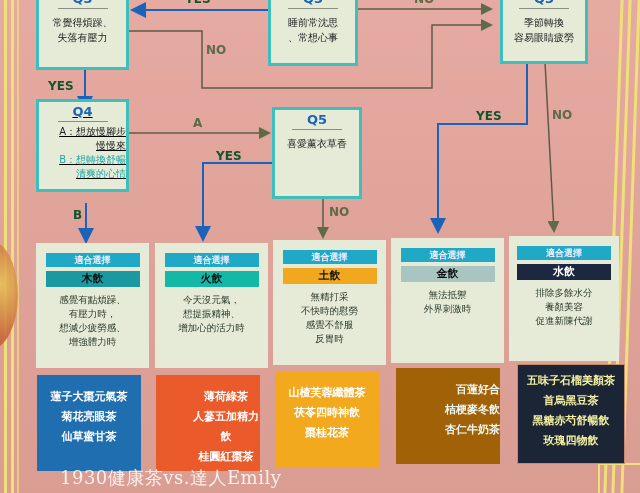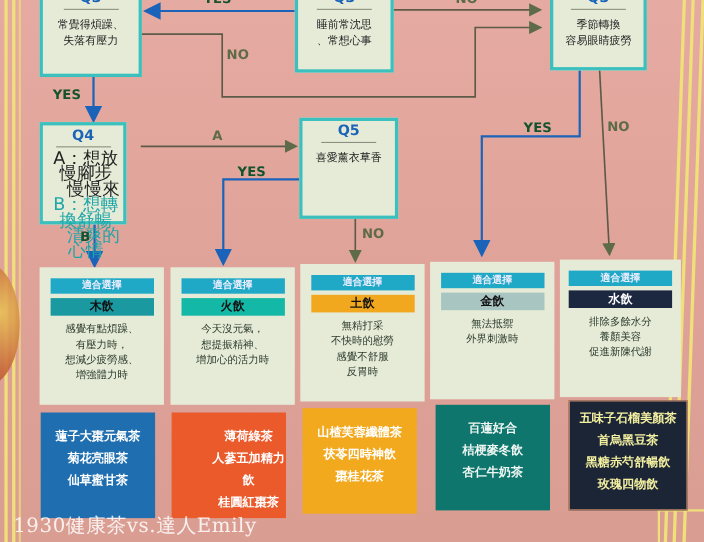--- a/index.html
+++ b/index.html
@@ -4,34 +4,34 @@
 <style>
   html,body{margin:0;padding:0;}
   body{width:640px;height:493px;overflow:hidden;position:relative;background:#e0a49a;font-family:"DejaVu Sans","Liberation Sans",sans-serif;}
   .poster{position:absolute;left:0;top:0;width:640px;height:493px;background:linear-gradient(180deg,#e5aaa1 0%,#dfa299 55%,#d99d92 100%);}
   .stripe{position:absolute;top:0;height:493px;background:#f0e07a;}
   .blob{position:absolute;left:-40px;top:240px;width:58px;height:110px;border-radius:50%;background:radial-gradient(ellipse at 70% 40%,#e9c25a 0%,#c86a3b 55%,#a8402a 100%);opacity:.9;}
   .qbox{position:absolute;background:#e6ebd8;border:3px solid #3cc0bd;box-sizing:border-box;text-align:center;}
   .qtitle{color:#1a63b8;font-weight:bold;font-size:13px;margin-top:2px;}
   .qrule{height:1px;background:#8a8f80;margin:2px auto 6px;width:50px;}
   .qtext{font-size:10px;color:#222;line-height:15px;}
-  .q4text{font-size:16px;line-height:14px;text-align:center;padding-left:5px;}
+  .q4text{font-size:10px;line-height:14px;text-align:right;padding-left:5px;}
   .q4a{color:#222;}
   .q4b{color:#1fa6a8;}
   .lbl{position:absolute;font-weight:bold;font-size:12px;}
   .blue{color:#14532d;}
   .brown{color:#5e6b49;}
   svg.lines{position:absolute;left:0;top:0;}
   .rcard{position:absolute;top:243px;width:113px;height:125px;background:#e6ebd8;box-sizing:border-box;text-align:center;}
   .rhead{margin:10px auto 0;width:94px;height:14px;background:#20a8c7;color:#eef;font-size:9px;line-height:14px;font-weight:bold;}
   .relem{margin:4px auto 0;width:94px;height:16px;font-size:11px;line-height:16px;font-weight:bold;}
   .rdesc{font-size:9.5px;line-height:14px;color:#2b3a2b;margin-top:6px;font-family:"DejaVu Serif","Liberation Serif",serif;}
   .tcard{position:absolute;top:375px;width:104px;height:96px;box-sizing:border-box;text-align:center;padding-top:12px;}
   .titem{font-size:11px;line-height:20px;font-weight:bold;}
-  .watermark{position:absolute;left:12px;top:466px;font-family:"DejaVu Serif","Liberation Serif",serif;font-size:18px;color:#fff;opacity:.85;letter-spacing:0.5px;}
+  .watermark{position:absolute;left:12px;top:466px;font-family:"DejaVu Serif","Liberation Serif",serif;font-size:18px;color:#fff;opacity:.85;letter-spacing:0.5px;padding-left:48px;}
   .corner{position:absolute;right:0;bottom:0;width:40px;height:28px;border-top:2px solid #f0e07a;border-left:2px solid #f0e07a;}
 </style>
 </head>
 <body>
 
 <div class="poster">
   <div class="stripe" style="left:4px;width:3px;"></div>
   <div class="stripe" style="left:11px;width:3px;"></div>
   <div class="stripe" style="left:17px;width:2px;opacity:.7;"></div>
   <div class="blob"></div>
@@ -86,21 +86,21 @@
   <div class="qtext">、常想心事</div>
 </div>
 
 <div class="qbox" style="left:500px;top:-14px;width:88px;height:78px;">
   <div class="qtitle">Q3</div>
   <div class="qrule"></div>
   <div class="qtext">季節轉換</div>
   <div class="qtext">容易眼睛疲勞</div>
 </div>
 
-<div class="qbox" style="left:36px;top:111px;width:79px;height:93px;">
+<div class="qbox" style="left:36px;top:99px;width:93px;height:93px;text-decoration:underline;">
   <div class="qtitle">Q4</div>
   <div class="qrule" style="margin-bottom:3px;"></div>
   <div class="q4text q4a">
     <span>A：</span><span>想放慢腳步</span><br>
     <span style="padding-left:14px;">慢慢來</span>
   </div>
   <div class="q4text q4b">
     <span>B：</span><span>想轉換舒暢</span><br>
     <span style="padding-left:14px;">清爽的心情</span>
   </div>
@@ -185,21 +185,21 @@
   <div class="titem">人蔘五加精力飲</div>
   <div class="titem">桂圓紅棗茶</div>
 </div>
 
 <div class="tcard" style="left:275px;top:371px;background:#f2a91e;color:#fff;">
   <div class="titem">山楂芙蓉纖體茶</div>
   <div class="titem">茯苓四時神飲</div>
   <div class="titem">棗桂花茶</div>
 </div>
 
-<div class="tcard" style="left:396px;top:368px;background:#0f766e;color:#eef6f2;">
+<div class="tcard" style="left:396px;top:368px;background:#a16207;color:#eef6f2;text-align:right;">
   <div class="titem">百蓮好合</div>
   <div class="titem">桔梗麥冬飲</div>
   <div class="titem">杏仁牛奶茶</div>
 </div>
 
 <div class="tcard" style="left:517px;top:364px;width:108px;height:100px;padding-top:6px;background:#1c2536;color:#f3f0a0;border:1px solid #c88a6a;">
   <div class="titem">五味子石榴美顏茶</div>
   <div class="titem">首烏黑豆茶</div>
   <div class="titem">黑糖赤芍舒暢飲</div>
   <div class="titem">玫瑰四物飲</div>

